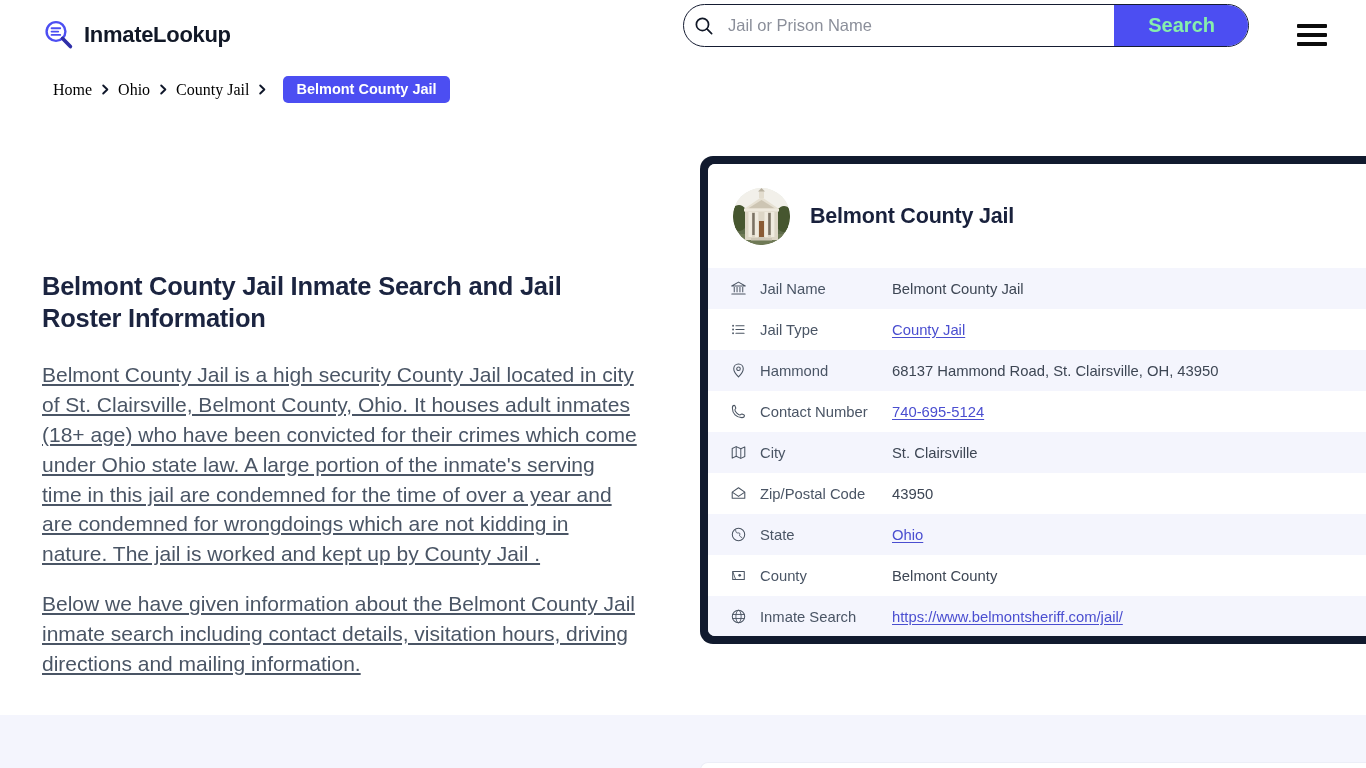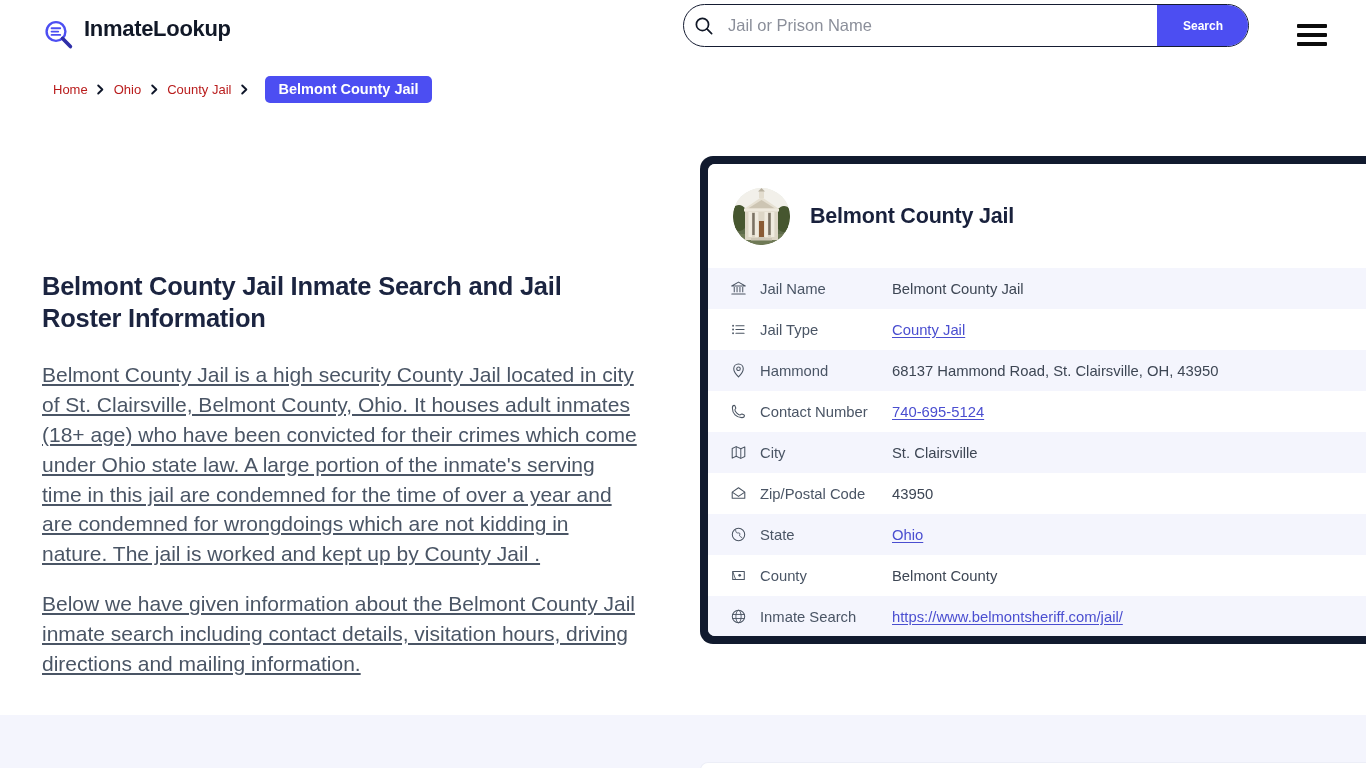--- a/index.html
+++ b/index.html
@@ -14,21 +14,21 @@
   }
   .page { position: relative; width: 1366px; height: 768px; background:#fff; overflow:hidden; }
 
   
   .header {
     position: absolute; top: 0; left: 0; width: 1366px; height: 74px;
     background: #ffffff;
   }
   .brand {
     position: absolute; left: 42px; top: 18px;
-    display: flex; align-items: flex-start; gap: 9px;
+    display: flex; align-items: center; gap: 9px;
     text-decoration: none;
   }
   .brand-icon { width: 33px; height: 33px; display:block; }
   .brand-text {
     font-size: 22px; font-weight: 700; color: #111827;
     letter-spacing: -0.3px; line-height: 1;
   }
 
   .searchbar {
     position: absolute; left: 683px; top: 4px;
@@ -47,46 +47,46 @@
   .search-input {
     flex: 1 1 auto; height: 100%;
     border: 0; outline: none; background: transparent;
     font-family: "Liberation Sans", sans-serif;
     font-size: 16.5px; color: #1f2937;
     padding: 0 4px;
   }
   .search-input::placeholder { color: #8b8f9a; }
   .search-btn {
     flex: 0 0 auto;
-    height: 43px; padding: 0 26px;
-    background: #4c4ef2; color: #ffffff;
+    height: 43px; padding: 0 34px;
+    background: #4c4ef2; color: #86efac;
     border: 0; cursor: pointer;
     font-family: "Liberation Sans", sans-serif;
-    font-size: 12px; font-weight: 700;
+    font-size: 20px; font-weight: 700;
     border-radius: 0 22px 22px 0;
     margin-right: -1px;
   }
 
   .hamburger {
     position: absolute; left: 1297px; top: 24px;
     width: 30px; height: 22px;
     display: flex; flex-direction: column; justify-content: space-between;
     cursor: pointer; background: none; border: 0; padding: 0;
   }
   .hamburger span { display:block; width: 30px; height: 3.6px; background:#0c0c0c; border-radius: 1px; }
 
   
   .breadcrumb {
     position: absolute; left: 53px; top: 76px;
     display: flex; align-items: center; gap: 0px;
     font-size: 14.5px;
   }
   .crumb {
-    color: #b91c1c; text-decoration: none; font-weight: 400;
-    font-size: 13px; white-space: nowrap;
+    color: #000000; text-decoration: none; font-weight: 400;
+    font-size: 16px; white-space: nowrap; font-family: Liberation Serif, serif;
   }
   .crumb-sep {
     display: inline-flex; align-items:center; justify-content:center;
     width: 26px; height: 14px; color: #0f172a;
   }
   .crumb-current {
     background: #4c4ef2; color: #ffffff;
     font-weight: 700; font-size: 14.5px;
     padding: 5px 13px 6px 13px; border-radius: 5px;
     white-space: nowrap; margin-left: 8px;

